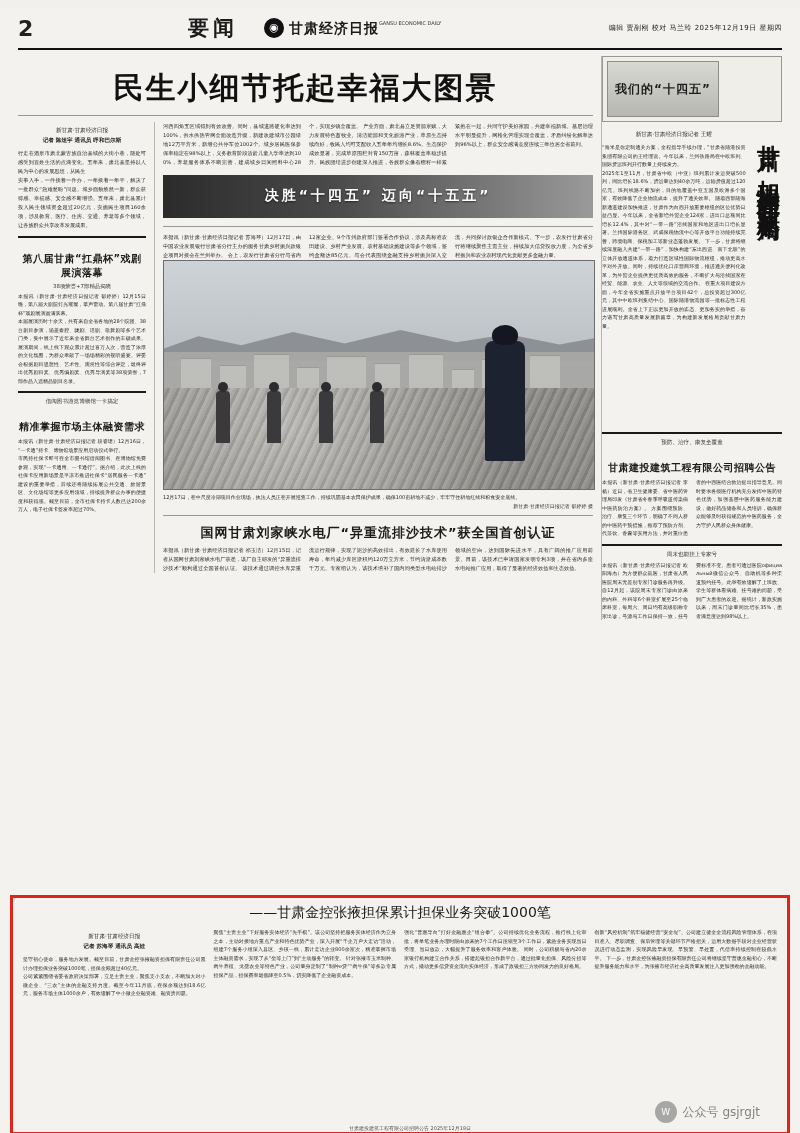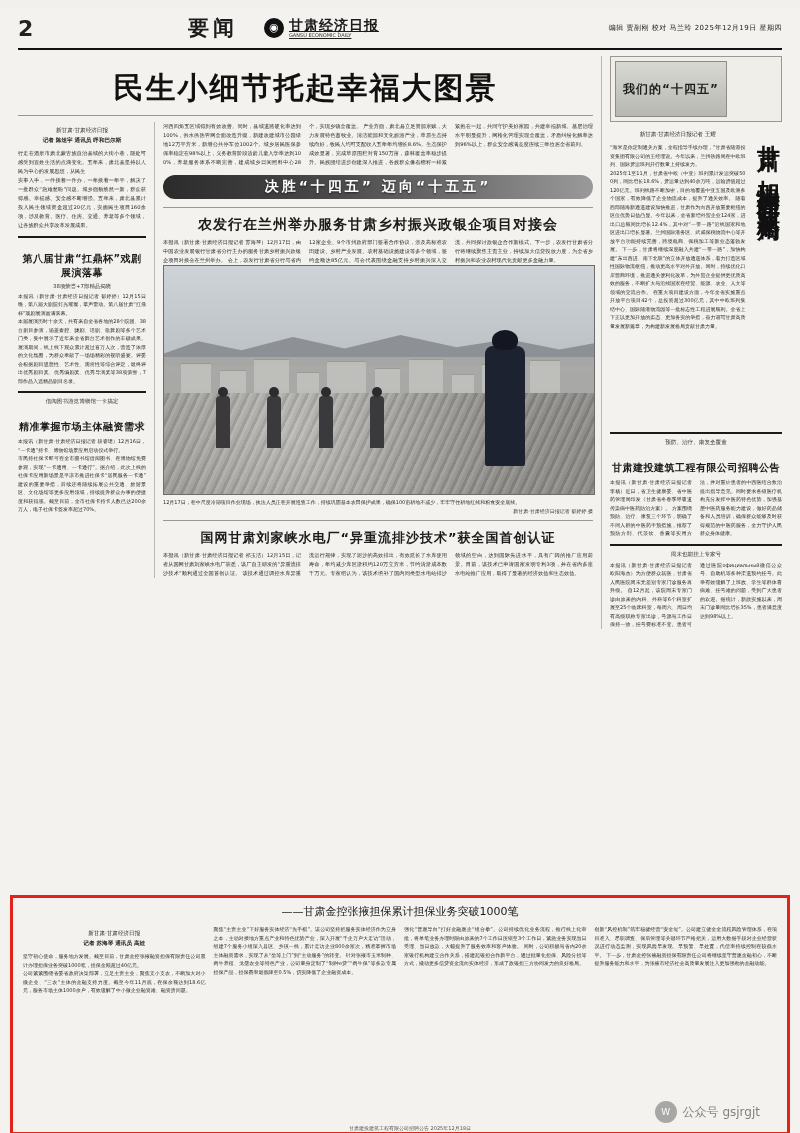--- a/index.html
+++ b/index.html
@@ -21,21 +21,21 @@
     display:flex;align-items:center;
   }
   .pageno{font-size:22px;font-weight:bold;width:40px;text-align:left;color:#222;}
   .mh-section{font-size:21px;font-weight:bold;letter-spacing:4px;margin-left:130px;}
   .mh-logo{display:flex;align-items:center;margin-left:26px;}
   .mh-logo .globe{
     width:20px;height:20px;border-radius:50%;
     background:#111;color:#fff;font-size:11px;line-height:20px;text-align:center;
     margin-right:5px;
   }
-  .mh-logo .lg-txt{display:flex;flex-direction:column;line-height:1.05;text-decoration:underline;}
+  .mh-logo .lg-txt{display:flex;line-height:1.05;}
   .mh-logo .lg-main{font-size:14px;font-weight:bold;letter-spacing:1px;}
   .mh-logo .lg-sub{font-size:5px;letter-spacing:0px;color:#333;}
   .mh-right{margin-left:auto;font-size:7px;color:#222;letter-spacing:0.5px;}
 
   
   .body-wrap{position:relative;margin:6px 18px 0 18px;display:flex;gap:8px;}
   .col-left{width:128px;}
   .col-mid{width:430px;}
   .col-right{width:188px;}
 
@@ -65,23 +65,23 @@
   }
   .kicker{font-size:5.6px;text-align:center;color:#333;margin:4px 0 2px;}
   .hr-thin{border-top:1px solid #9b9892;margin:6px 0;}
   .hr-thick{border-top:2px solid #1a1a1a;margin:6px 0 5px;}
 
   .cols2{column-count:2;column-gap:8px;}
   .cols3{column-count:3;column-gap:8px;}
 
   
   .banner{
-    height:24px;margin:8px 0;position:relative;overflow:hidden;
+    height:43px;margin:8px 0;position:relative;overflow:hidden;
     background:linear-gradient(90deg,#2b2b2b,#4a4a4a 40%,#777 75%,#9a9a9a);
-    display:flex;align-items:center;justify-content:center;border-radius:13px;
+    display:flex;align-items:center;justify-content:center;
   }
   .banner span{
     color:#fff;font-size:14px;font-weight:bold;letter-spacing:3px;
     text-shadow:0 1px 2px rgba(0,0,0,.6);
   }
 
   
   .photo{
     width:100%;height:228px;position:relative;overflow:hidden;background:#8e8e8e;
     border:1px solid #6d6d6d;
@@ -115,21 +115,21 @@
     font-size:23px;font-weight:bold;letter-spacing:4px;line-height:1.15;
     height:300px;margin-left:4px;color:#111;
   }
 
   
   .highlight{
     position:absolute;left:10px;right:10px;bottom:6px;height:240px;
     border:3px solid #e2231a;background:#f4f2ee;box-sizing:border-box;padding:6px 10px 4px;
   }
   .hl-title{font-size:25px;font-weight:bold;text-align:center;letter-spacing:4px;margin:6px 0 2px;}
-  .hl-sub{font-size:11px;text-align:center;margin-bottom:6px;}
+  .hl-sub{font-size:14px;text-align:center;margin-bottom:6px;}
   .hl-body{display:flex;gap:8px;margin-top:4px;}
   .hl-c{width:25%;}
 
   
   .wm{
     position:absolute;right:40px;bottom:18px;display:flex;align-items:center;gap:6px;
     font-size:12px;color:#6d6d6d;opacity:.85;
   }
   .wm .wicon{width:22px;height:22px;border-radius:50%;background:#9a9a9a;color:#fff;font-size:9px;
     display:flex;align-items:center;justify-content:center;}
@@ -195,21 +195,20 @@
           <div class="cols3 txt">
             河西四角五区域得到有效改善。同时，县城道路硬化率达到100%，供水供热管网全面改造升级，新建改建城市公园绿地12万平方米，新增公共停车位1002个。城乡居民医保参保率稳定在98%以上，义务教育阶段适龄儿童入学率达到100%，养老服务体系不断完善，建成城乡日间照料中心28个，实现乡镇全覆盖。
             产业方面，肃北县立足资源禀赋，大力发展特色畜牧业、清洁能源和文化旅游产业，草原生态持续向好，牧民人均可支配收入五年年均增长8.6%。生态保护成效显著，完成草原围栏封育150万亩，森林覆盖率稳步提升。民族团结进步创建深入推进，各族群众像石榴籽一样紧紧抱在一起，共同守护美好家园，共建幸福新城。基层治理水平明显提升，网格化管理实现全覆盖，矛盾纠纷化解率达到96%以上，群众安全感满意度连续三年位居全省前列。
           </div>
 
           <div class="banner">
             <span>决胜“十四五” 迈向“十五五”</span>
           </div>
 
           <div class="hr-thin"></div>
-          <h2 class="hd">农发行在兰州举办服务甘肃乡村振兴政银企项目对接会</h2>
           <div class="cols3 txt">
             <span>本报讯（新甘肃·甘肃经济日报记者 苏海琴）12月17日，由中国农业发展银行甘肃省分行主办的服务甘肃乡村振兴政银企项目对接会在兰州举办。</span>
             会上，农发行甘肃省分行与省内12家企业、9个市州政府部门签署合作协议，涉及高标准农田建设、乡村产业发展、农村基础设施建设等多个领域，签约金额达85亿元。与会代表围绕金融支持乡村振兴深入交流，共同探讨政银企合作新模式。下一步，农发行甘肃省分行将继续聚焦主责主业，持续加大信贷投放力度，为全省乡村振兴和农业农村现代化贡献更多金融力量。
           </div>
 
           <div class="photo">
             <div class="sky"></div>
             <div class="mount"></div>
             <div class="city">
               <div class="bldg" style="left:4%;width:7%;height:80%"></div>
@@ -238,21 +237,21 @@
           <div class="hr-thin"></div>
           <h2 class="hd" style="font-size:13px">国网甘肃刘家峡水电厂“异重流排沙技术”获全国首创认证</h2>
           <div class="cols3 txt">
             <span>本报讯（新甘肃·甘肃经济日报记者 祁玉洁）12月15日，记者从国网甘肃刘家峡水电厂获悉，该厂自主研发的“异重流排沙技术”顺利通过全国首创认证。</span>
             该技术通过调控水库异重流运行规律，实现了泥沙的高效排出，有效延长了水库使用寿命，年均减少库区淤积约120万立方米，节约清淤成本数千万元。专家组认为，该技术填补了国内同类型水电站排沙领域的空白，达到国际先进水平，具有广阔的推广应用前景。目前，该技术已申请国家发明专利3项，并在省内多座水电站推广应用，取得了显著的经济效益和生态效益。
           </div>
         </div>
       </div>
     </div>
 
-    <div class="col-right rule-v" style="padding-left:8px;">
+    <div class="col-right rule-v" style="">
       <div class="feature-box">
         <div class="feature-logo">
           <span>我们的“十四五”</span>
         </div>
       </div>
       <div style="display:flex;gap:6px;margin-top:4px;">
         <div style="flex:1;">
           <div class="byline" style="text-align:center">新甘肃·甘肃经济日报记者 王耀</div>
           <div class="txt sm">“海米是你定制通关方案，全程指导手续办理，”甘肃省陆港投资集团有限公司的王经理说。今年以来，兰州铁路局在中欧班列、国际货运班列开行数量上持续发力。</div>
           <div class="txt sm">

